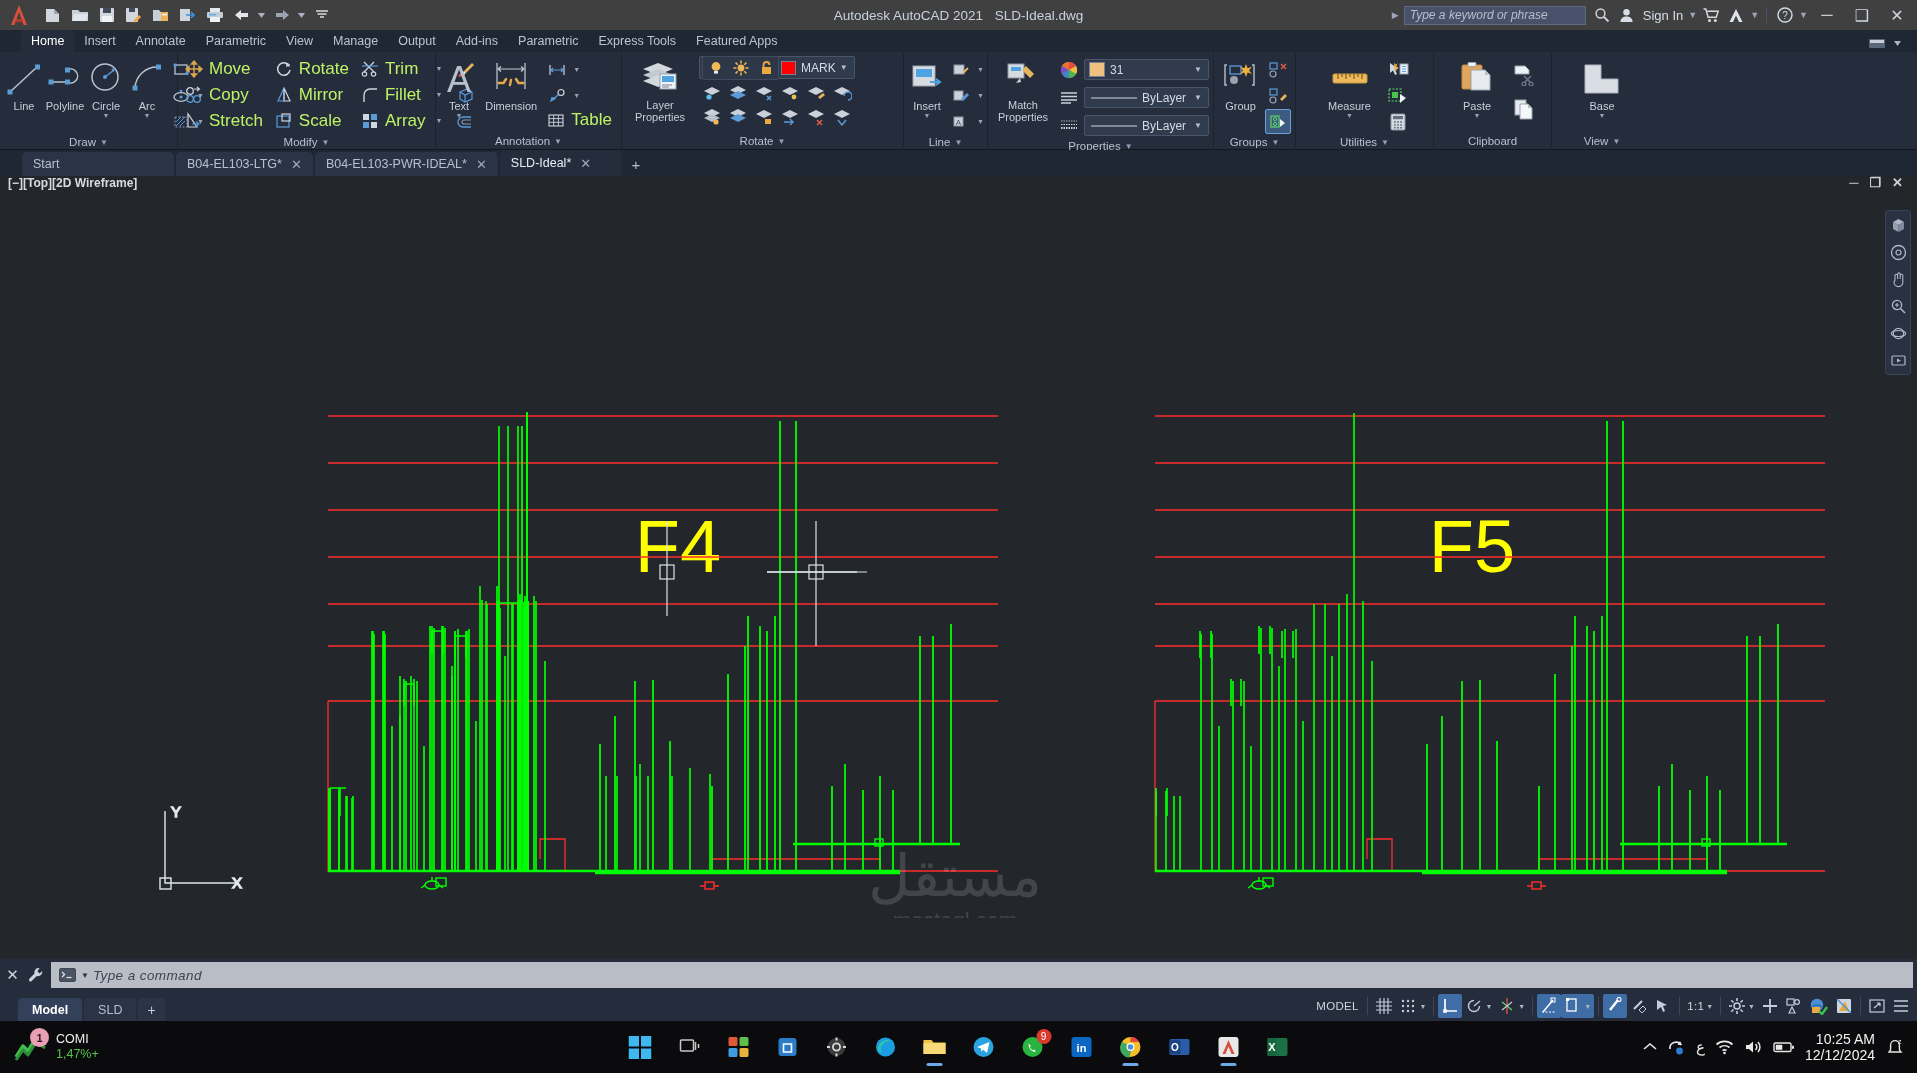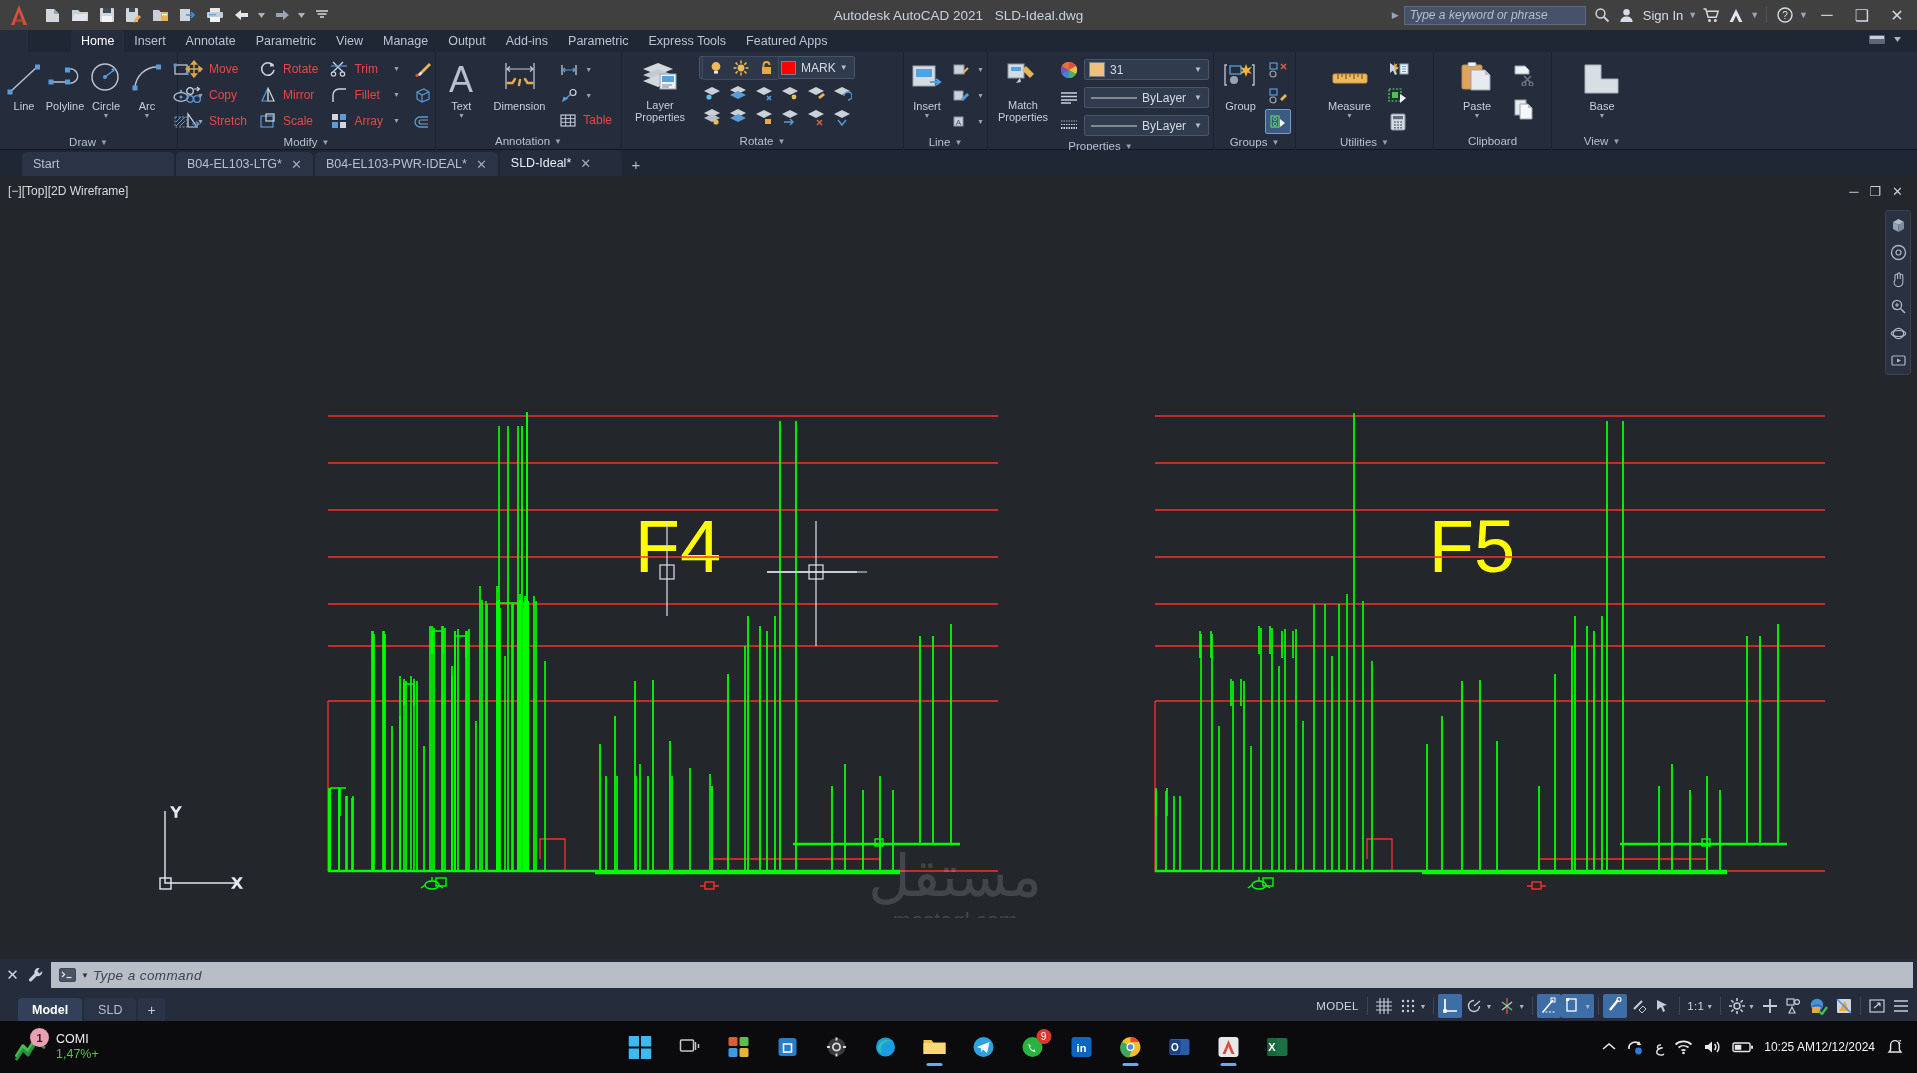--- a/index.html
+++ b/index.html
@@ -22,41 +22,41 @@
   .srch-caret { color:#9aa6b8; font-size:9px; }
   .srch { width:182px; height:19px; background:#47526a; border:1px solid #5d6a84;
      color:#c3ccda; font-size:12px; font-style:italic; padding:0 5px; font-family:"Liberation Sans",sans-serif; outline:none;}
   .srch::placeholder { color:#b6bfcd; font-style:italic; }
   .ticon { width:22px; height:26px; display:flex; align-items:center; justify-content:center; color:#c9d1de; }
   .signin { color:#d6dde8; font-size:13px; padding:0 2px; }
   .wdiv { width:1px; height:16px; background:#48536a; margin:0 4px; }
   .wbtn { width:32px; height:30px; display:flex; align-items:center; justify-content:center; color:#cfd6e2; }
 
   
-  .ribbon-tabs { height:22px; background:#1f2735; display:flex; align-items:flex-end; flex:0 0 22px; padding-left:43px;margin-left:28px; }
+  .ribbon-tabs { height:22px; background:#1f2735; display:flex; align-items:flex-start; flex:0 0 22px; padding-left:21px; }
   .rtab { height:22px; padding:0 10px; color:#b9c3d2; font-size:12.5px; line-height:22px; border-radius:3px 3px 0 0; }
   .rtab.active { background:#252d3d; color:#ffffff; }
   .rtab-right { margin-left:auto; display:flex; align-items:center; padding-right:14px; gap:3px; }
 
   
   .ribbon { height:98px; background:#252d3d; display:flex; flex:0 0 98px; border-bottom:1px solid #11161f; }
   .panel { display:flex; flex-direction:column; border-right:1px solid #1b2230; height:98px; }
   .panel-body { flex:1; display:flex; align-items:flex-start; padding:4px 4px 0 4px; gap:1px; }
   .panel-title { height:17px; font-size:11.5px; color:#b6c0cf; text-align:center; line-height:17px; display:flex; align-items:center; justify-content:center; gap:4px;}
   .panel-title .ar { font-size:8px; color:#93a0b2; }
 
   .big { width:58px; display:flex; flex-direction:column; align-items:center; padding-top:2px; border-radius:2px;}
   .big .ic { height:42px; display:flex; align-items:center; justify-content:center; }
   .big .lb { font-size:11px; color:#c6cfdc; text-align:center; line-height:12px; }
   .big .dd { font-size:7px; color:#95a1b3; line-height:8px; }
 
   .smallcol { display:flex; flex-direction:column; gap:1px; }
   .srow { display:flex; align-items:center; height:25px; padding:0 5px 0 2px; border-radius:2px; gap:5px; }
   .srow .ic { width:20px; height:20px; display:flex; align-items:center; justify-content:center; }
-  .srow .lb { font-size:12px; color:#ef4444; white-space:nowrap; }
+  .srow .lb { font-size:17px; color:#bef264; white-space:nowrap; }
   .srow .ar { font-size:7px; color:#97a3b5; margin-left:auto; padding-left:5px;}
 
   .iconcol { display:flex; flex-direction:column; gap:1px; padding-top:1px;}
   .ibtn { width:26px; height:25px; display:flex; align-items:center; justify-content:center; border-radius:2px;}
   .ibtn.sel { background:#3d5a80; border:1px solid #6d9fd6; }
   .iwide { display:flex; align-items:center; }
   .iwide .ar { font-size:7px; color:#97a3b5; padding-left:3px;}
 
   
   .lgrid { display:flex; flex-direction:column; gap:2px; padding-top:1px;}
@@ -76,22 +76,22 @@
   
   .doctabs { height:26px; background:#1f2735; display:flex; align-items:flex-end; flex:0 0 26px; padding-left:22px; }
   .dtab { height:24px; display:flex; align-items:center; gap:9px; padding:0 11px; margin-right:2px;
      background:#2b3purple; background:#2b3446; color:#b6c0d0; font-size:12.5px; border-radius:5px 5px 0 0;}
   .dtab.active { background:#252d3d; color:#e8edf4; height:26px; }
   .dtab .x { font-size:13px; color:#9daabd; }
   .dplus { width:24px; height:24px; display:flex; align-items:center; justify-content:center; color:#b3bdcc; font-size:15px;}
 
   
   .vp-wrap { position:relative; flex:1; background:#23262b; overflow:hidden; }
-  .vp-head { position:absolute; top:0; left:0; right:0; height:22px; display:flex; align-items:flex-end;
-     justify-content:space-between; padding:0 6px 0 8px; z-index:6;}
+  .vp-head { position:absolute; top:0; left:0; right:0; height:22px; display:flex; align-items:flex-start;
+     justify-content:space-between; padding:0 6px 0 8px; z-index:6;font-weight:bold;}
   .vp-head .lbl { color:#d7dce4; font-size:12px; }
   .vpb { display:flex; gap:11px; padding-right:8px;}
   .vpb div { color:#c9d0db; font-size:13px; line-height:13px;}
   .canvas { position:absolute; inset:0; }
   .canvas svg { display:block; }
 
   
   .navbar { position:absolute; right:6px; top:34px; width:26px; background:#2a3140; border:1px solid #3a4354;
      border-radius:3px; display:flex; flex-direction:column; align-items:center; padding:3px 0; gap:5px; z-index:7;}
   .navbar .nb { width:22px; height:22px; display:flex; align-items:center; justify-content:center; color:#aeb8c8; }
@@ -133,21 +133,21 @@
   .tb-center { position:absolute; left:50%; transform:translateX(-50%); display:flex; align-items:center; gap:7px; }
   .winstart { width:42px; height:42px; display:flex; align-items:center; justify-content:center; border-radius:5px;}
   .tsearch { width:245px; height:36px; background:#2b2b2e; border-radius:18px; display:flex; align-items:center;
      gap:9px; padding:0 13px; }
   .tsearch .q { color:#e6e6e6; font-size:13px; }
   .tapp { width:42px; height:42px; display:flex; align-items:center; justify-content:center; border-radius:5px; position:relative;}
   .tapp.run::after { content:""; position:absolute; bottom:2px; left:50%; transform:translateX(-50%);
      width:16px; height:3px; border-radius:2px; background:#6da8e8; }
   .tb-right { margin-left:auto; display:flex; align-items:center; gap:10px; padding-right:12px; }
   .sysic { color:#e8e8e8; display:flex; align-items:center; justify-content:center; }
-  .clock { display:flex; flex-direction:row; align-items:flex-end; color:#f2f2f2; font-size:12px; line-height:16px;}
+  .clock { display:flex; flex-direction:column; align-items:flex-end; color:#f2f2f2; font-size:14px; line-height:16px;}
 </style>
 </head>
 <body>
 
 <div class="app">
 
   <div class="titlebar">
     <div class="acad-logo">
       <svg width="24" height="24" viewBox="0 0 24 24">
           <path d="M12 2 L4 22 L7.5 22 L12 9 L16.5 22 L20 22 Z" fill="#d94f3d"></path>

